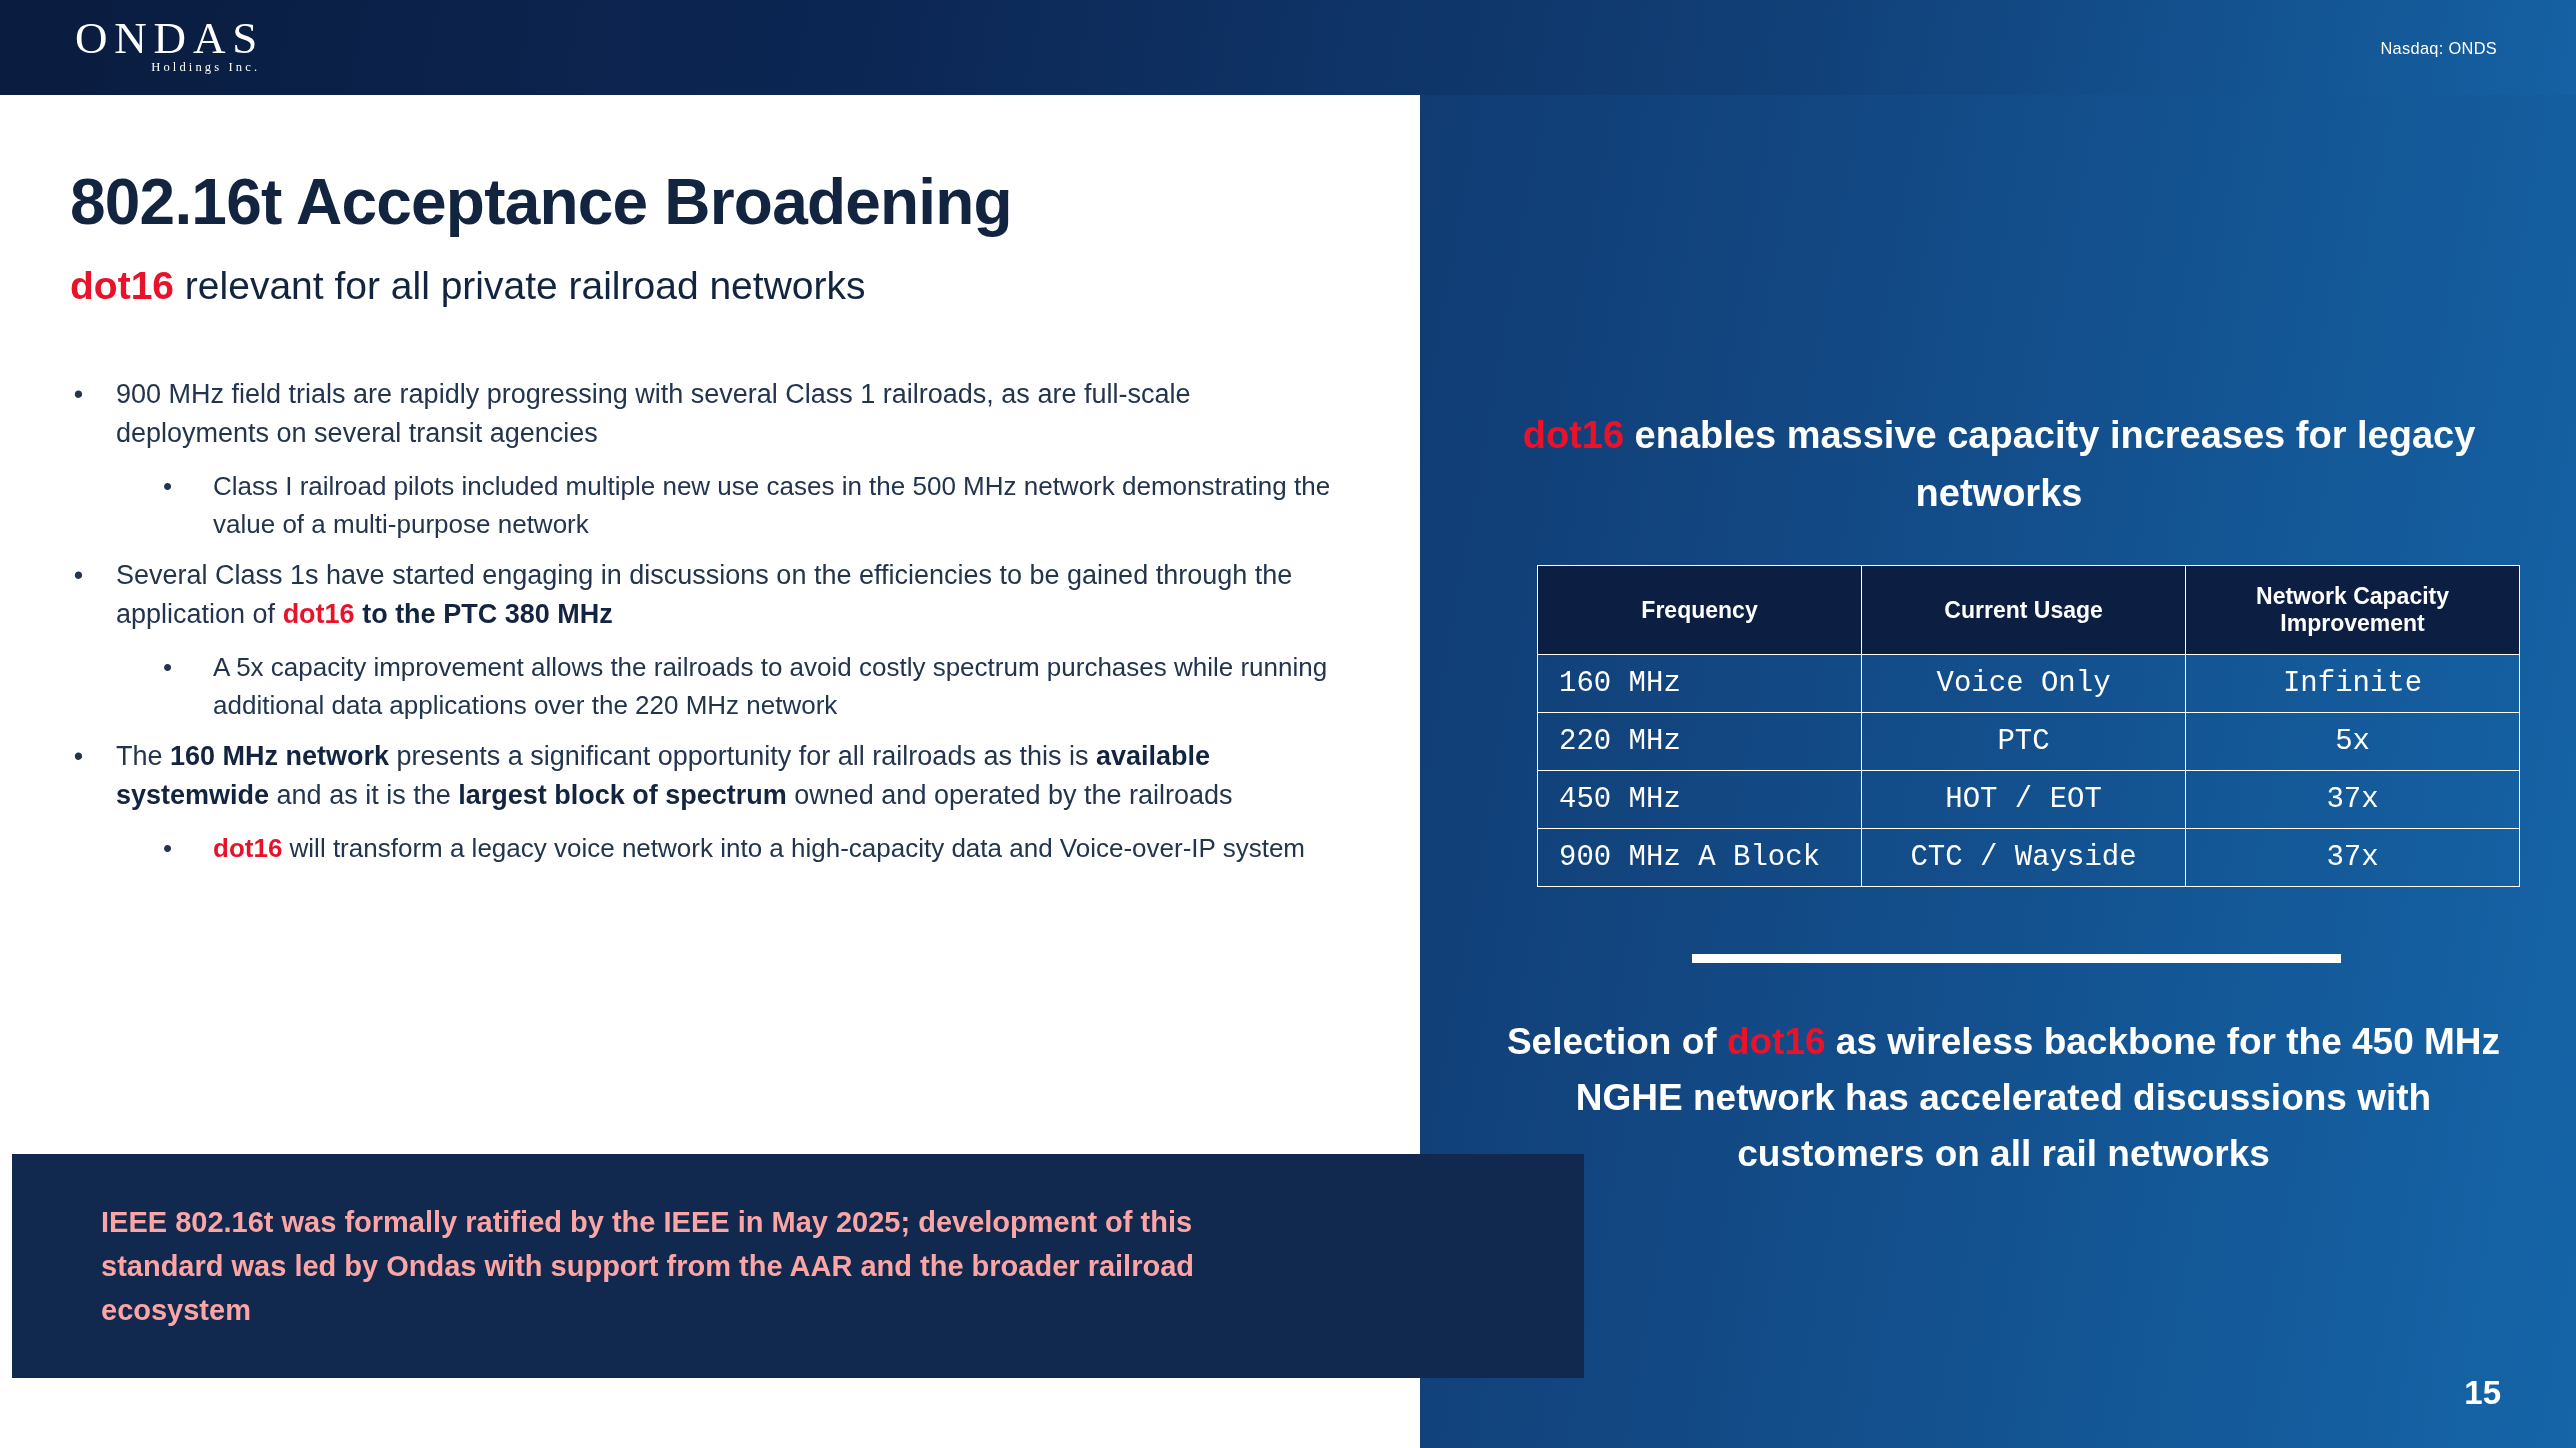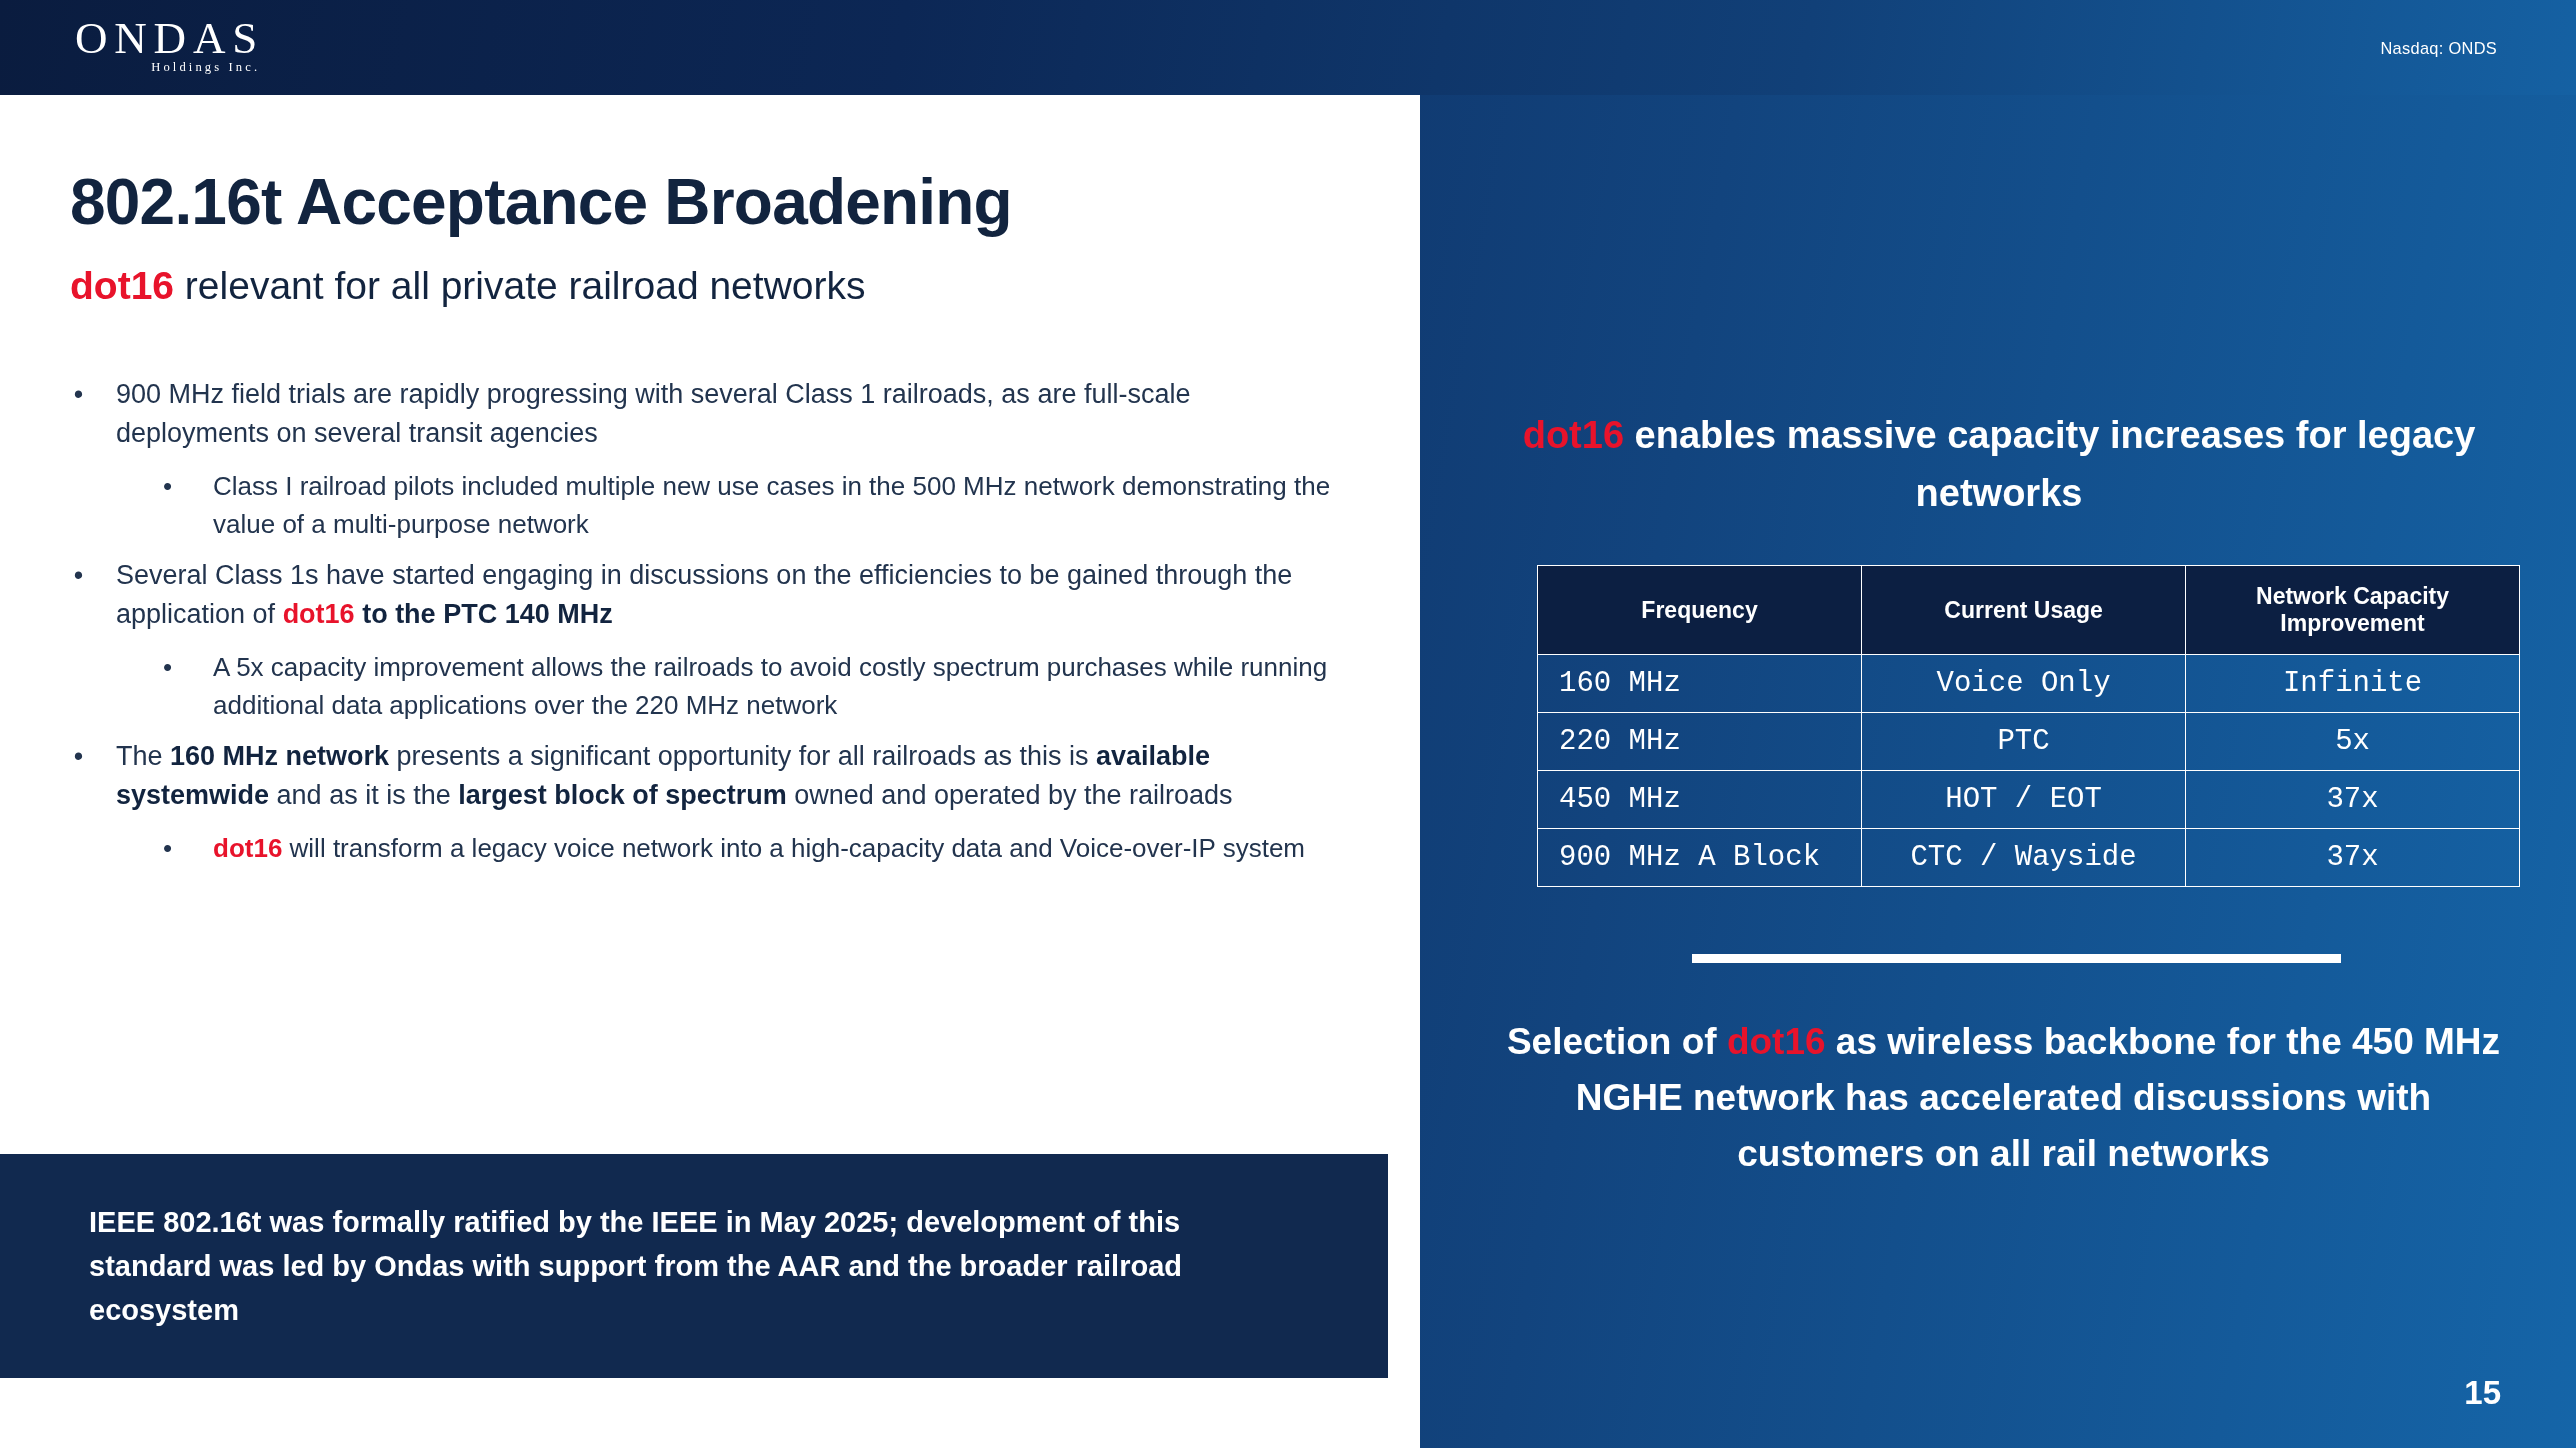--- a/index.html
+++ b/index.html
@@ -102,26 +102,26 @@
     line-height: 38px;
     margin-bottom: 13.5px;
     padding-left: 97px;
   }
   .b2 .mk { width: 50px; flex: none; }
   .b1 .txt, .b2 .txt { flex: 1; }
   b { font-weight: bold; color: #12243f; }
   
   .banner {
     position: absolute;
-    left: 0;
+    left: 12px;
     top: 1154px;
-    width: 1388px;
+    width: 1572px;
     height: 224px;
     background: #11294f;
-    color: #ffffff;
+    color: #fca5a5;
   }
   .banner-text {
     position: absolute;
     left: 89px;
     top: 46px;
     width: 1178px;
     font-size: 29px;
     line-height: 44px;
     font-weight: bold;
   }
@@ -215,21 +215,21 @@
         <div class="b1">
           <span class="mk">•</span>
           <span class="txt">900 MHz field trials are rapidly progressing with several Class 1 railroads, as are full-scale deployments on several transit agencies</span>
         </div>
         <div class="b2">
           <span class="mk">•</span>
           <span class="txt">Class I railroad pilots included multiple new use cases in the 500 MHz network demonstrating the value of a multi-purpose network</span>
         </div>
         <div class="b1">
           <span class="mk">•</span>
-          <span class="txt">Several Class 1s have started engaging in discussions on the efficiencies to be gained through the application of <span class="red">dot16</span><b> to the PTC 140 MHz</b></span>
+          <span class="txt">Several Class 1s have started engaging in discussions on the efficiencies to be gained through the application of <span class="red">dot16</span><b> to the PTC 380 MHz</b></span>
         </div>
         <div class="b2">
           <span class="mk">•</span>
           <span class="txt">A 5x capacity improvement allows the railroads to avoid costly spectrum purchases while running additional data applications over the 220 MHz network</span>
         </div>
         <div class="b1">
           <span class="mk">•</span>
           <span class="txt">The <b>160 MHz network</b> presents a significant opportunity for all railroads as this is <b>available systemwide</b> and as it is the <b>largest block of spectrum</b> owned and operated by the railroads</span>
         </div>
         <div class="b2">

